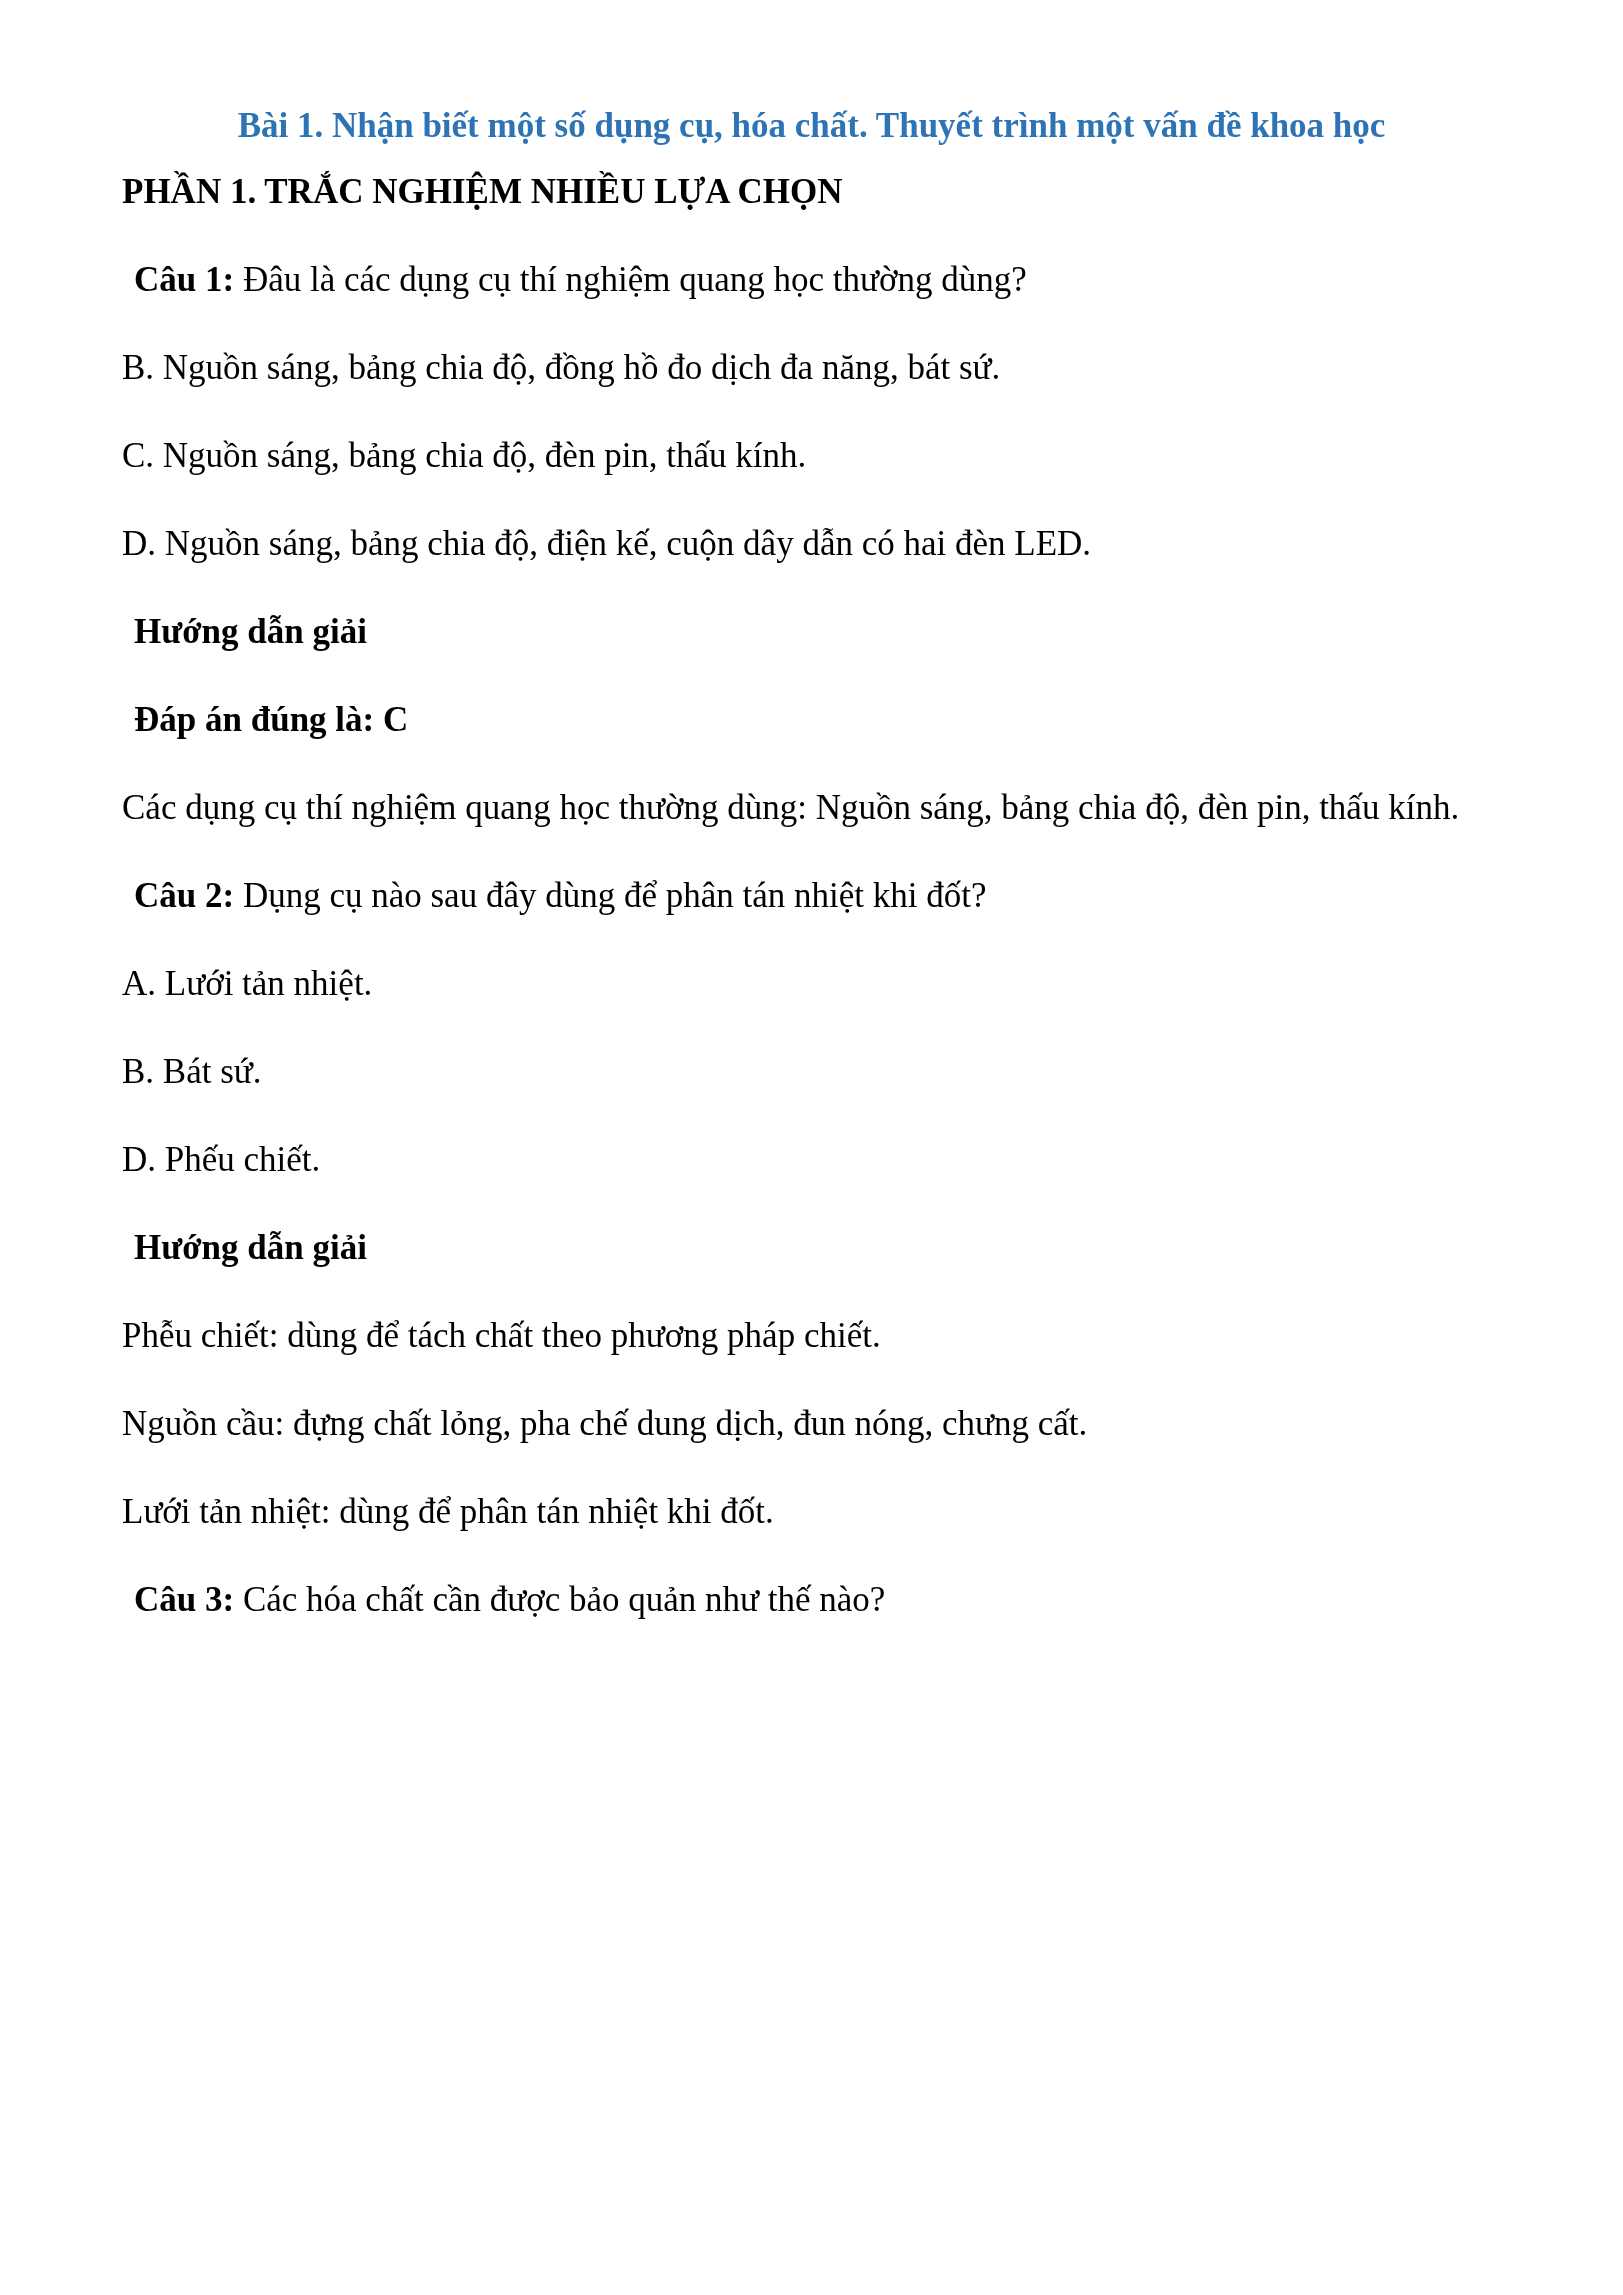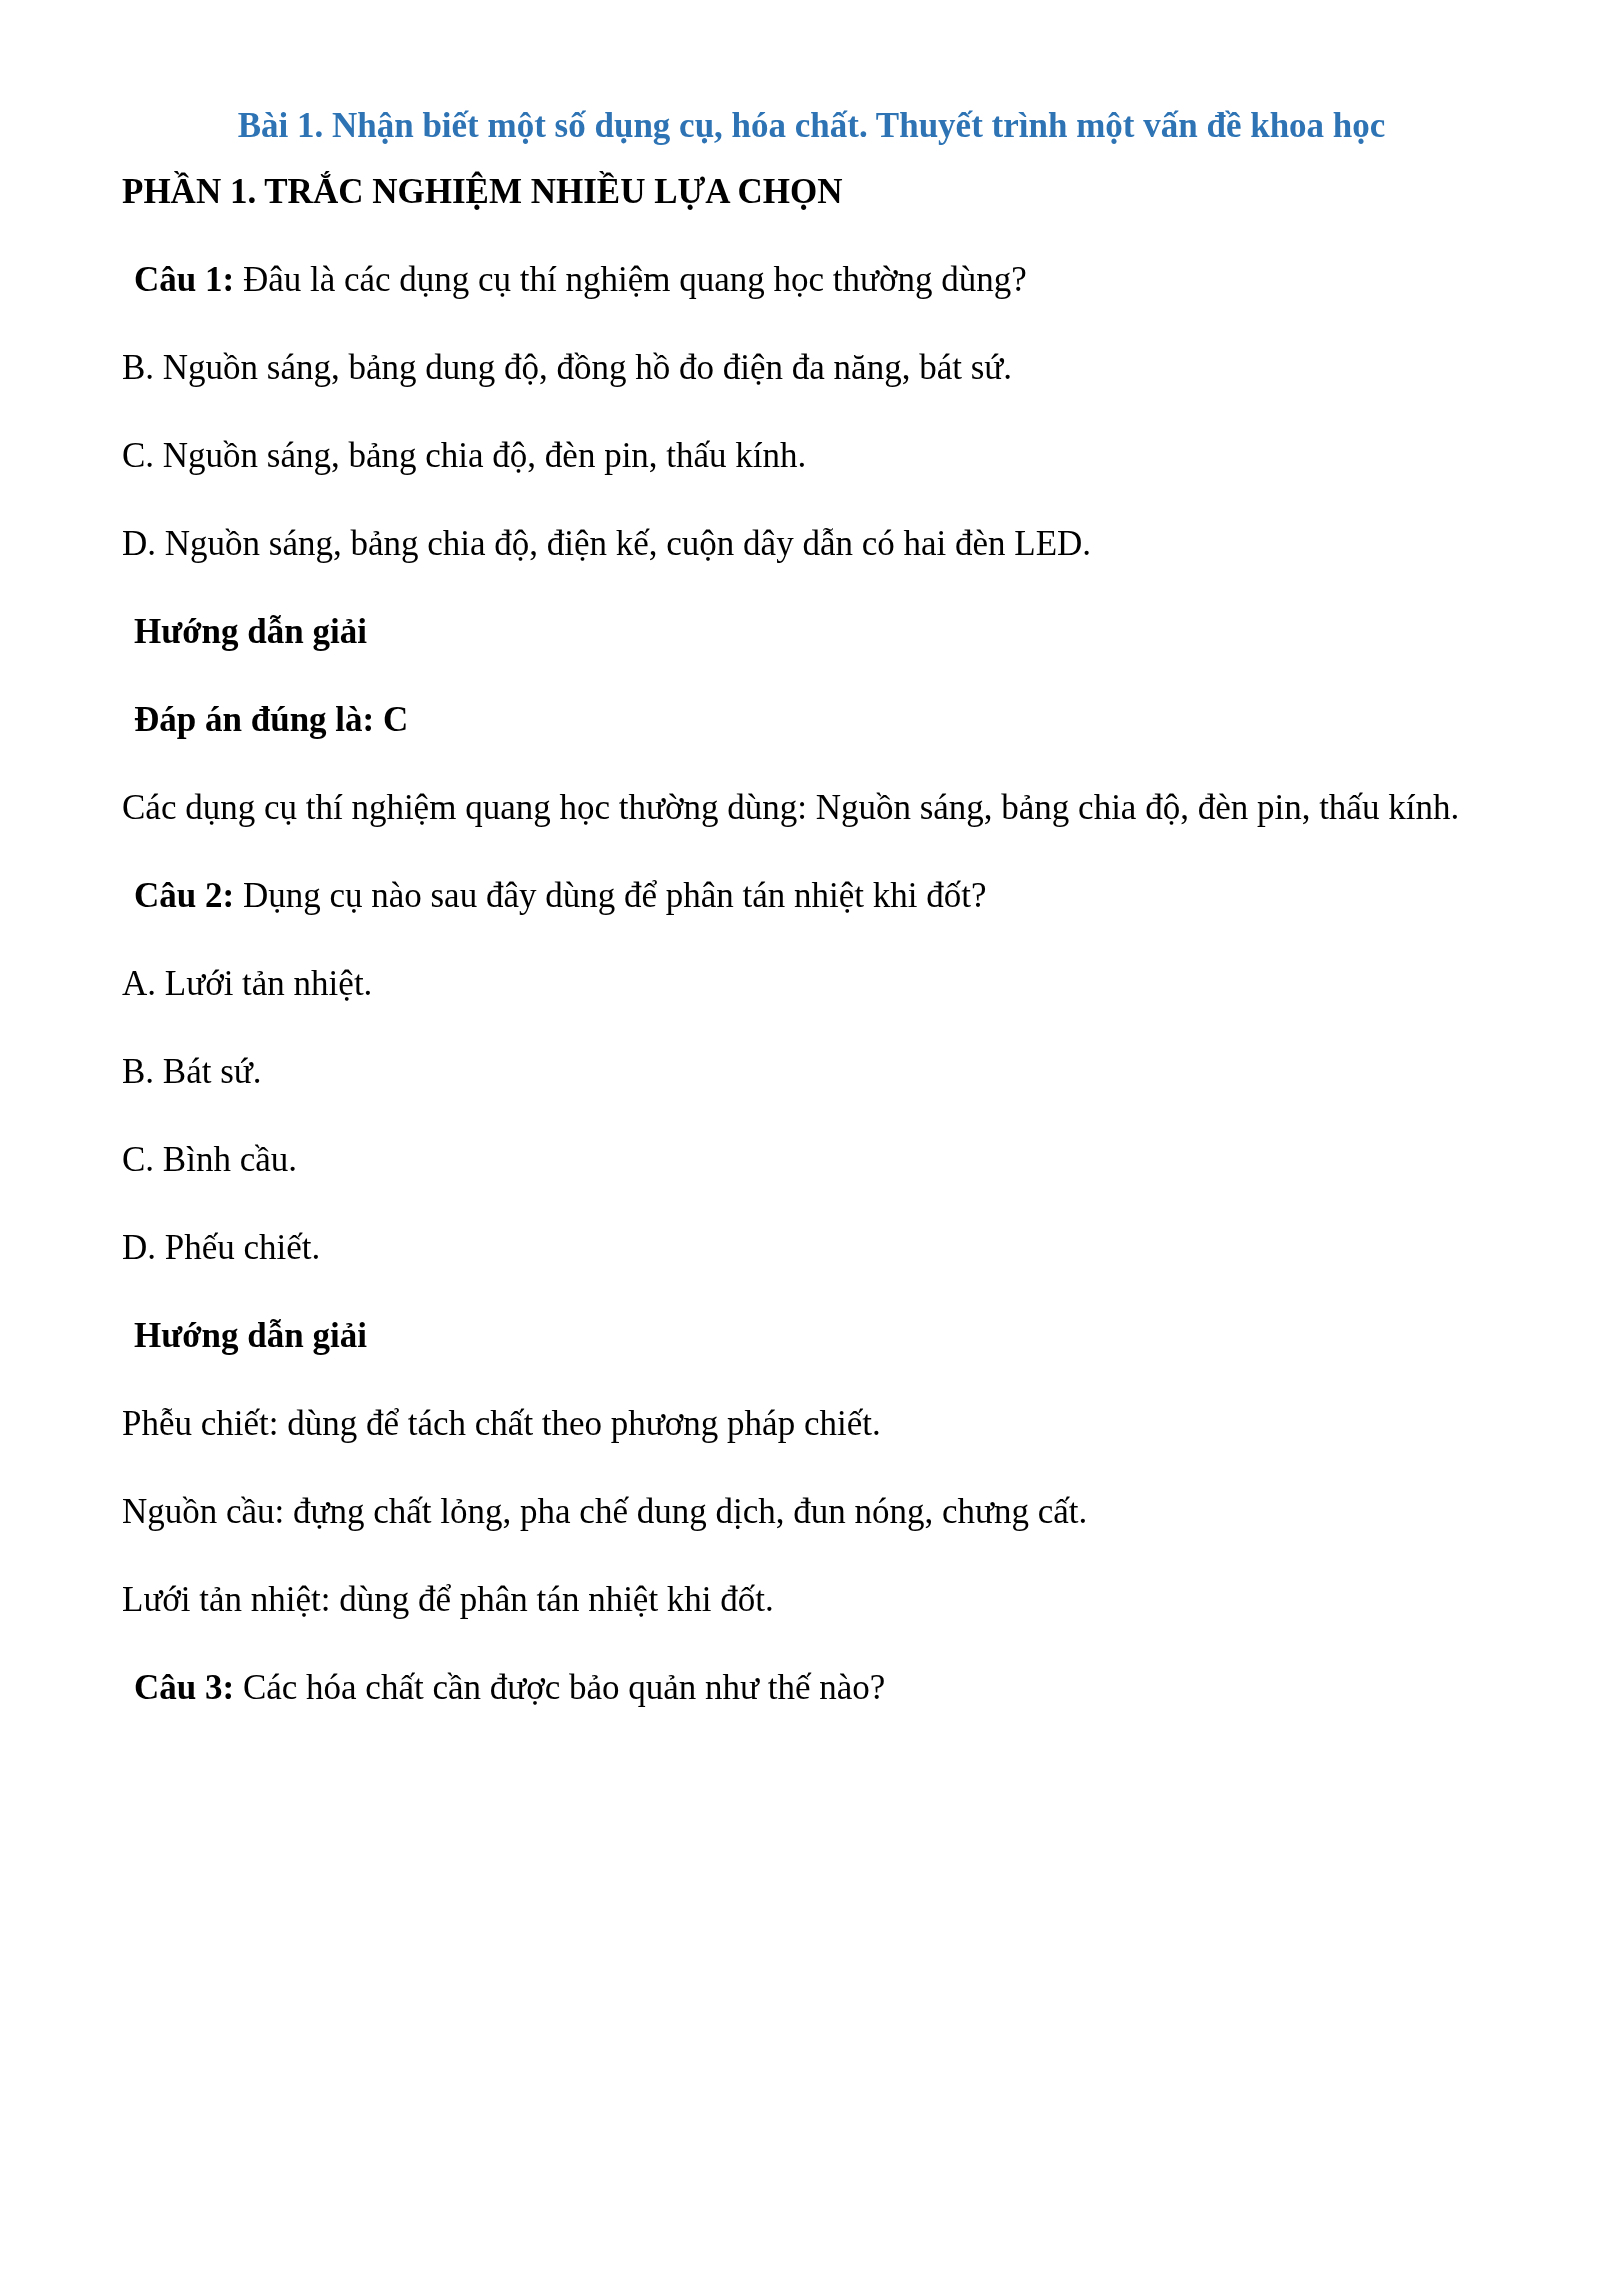--- a/index.html
+++ b/index.html
@@ -46,34 +46,33 @@
 <body>
 
 <div class="page">
 
   <p class="para title">Bài 1. Nhận biết một số dụng cụ, hóa chất. Thuyết trình một vấn đề khoa học</p>
 
   <p class="para heading">PHẦN 1. TRẮC NGHIỆM NHIỀU LỰA CHỌN</p>
 
   <p class="para"><span class="bold">Câu 1:</span><span> Đâu là các dụng cụ thí nghiệm quang học thường dùng?</span></p>
 
-  <p class="para">B. Nguồn sáng, bảng dung độ, đồng hồ đo điện đa năng, bát sứ.</p>
+  <p class="para">B. Nguồn sáng, bảng chia độ, đồng hồ đo dịch đa năng, bát sứ.</p>
   <p class="para">C. Nguồn sáng, bảng chia độ, đèn pin, thấu kính.</p>
   <p class="para">D. Nguồn sáng, bảng chia độ, điện kế, cuộn dây dẫn có hai đèn LED.</p>
 
   <p class="para bold">Hướng dẫn giải</p>
   <p class="para bold">Đáp án đúng là: C</p>
 
   <p class="para just">Các dụng cụ thí nghiệm quang học thường dùng: Nguồn sáng, bảng chia độ, đèn pin, thấu kính.</p>
 
   <p class="para"><span class="bold">Câu 2:</span><span> Dụng cụ nào sau đây dùng để phân tán nhiệt khi đốt?</span></p>
 
   <p class="para">A. Lưới tản nhiệt.</p>
   <p class="para">B. Bát sứ.</p>
-  <p class="para">C. Bình cầu.</p>
   <p class="para">D. Phếu chiết.</p>
 
   <p class="para bold">Hướng dẫn giải</p>
 
   <p class="para">Phễu chiết: dùng để tách chất theo phương pháp chiết.</p>
   <p class="para">Nguồn cầu: đựng chất lỏng, pha chế dung dịch, đun nóng, chưng cất.</p>
   <p class="para">Lưới tản nhiệt: dùng để phân tán nhiệt khi đốt.</p>
 
   <p class="para"><span class="bold">Câu 3:</span><span> Các hóa chất cần được bảo quản như thế nào?</span></p>
 

